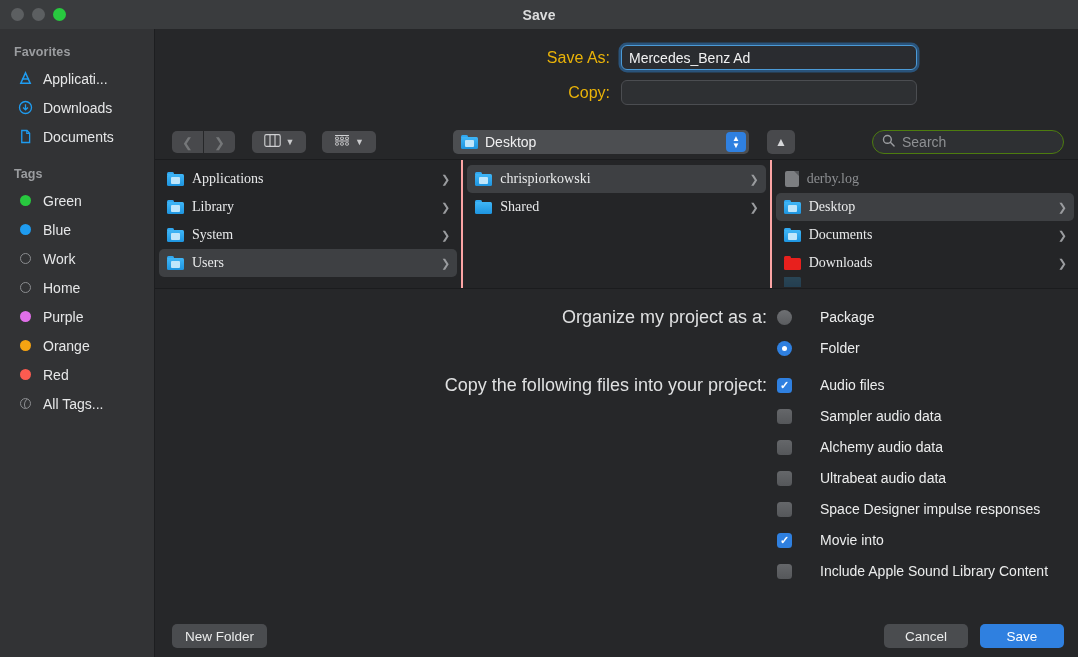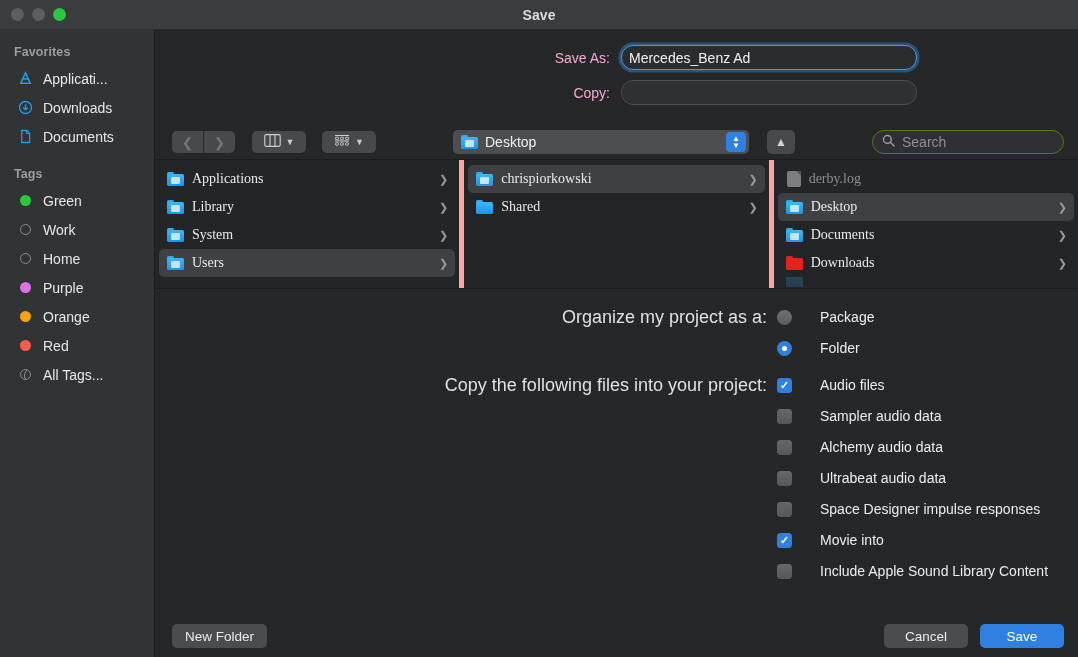--- a/index.html
+++ b/index.html
@@ -64,24 +64,24 @@
   }
 
   
   .main { flex: 1 1 auto; display: flex; flex-direction: column; background: #262729; min-width: 0; }
 
   
   .field-block { padding: 16px 0 10px 0; }
   .field-row { display: flex; align-items: center; margin-bottom: 10px; }
   .field-label {
     width: 466px; flex: 0 0 466px; text-align: right; padding-right: 11px;
-    font-size: 14px; color: #f9a8d4;
+    font-size: 16px; color: #eab308;
   }
   .field-input {
-    width: 296px; height: 25px; border-radius: 12px;
+    width: 296px; height: 25px; border-radius: 6px;
     background: #27282b; border: 1px solid #53555a;
     display: flex; align-items: center; padding: 0 7px;
     font-size: 14px; color: #f2f2f3;
   }
   .field-input.focused {
     border: 1px solid #4b9ad6;
     box-shadow: 0 0 0 2.5px rgba(45,120,190,.55);
     background: #2a2c30;
   }
   .field-input.tags { background: #2e3033; border-color: #4b4d51; }
@@ -127,21 +127,21 @@
   }
 
   
   .columns {
     height: 130px; flex: 0 0 130px; display: flex;
     background: #242527; border-top: 1px solid #1b1c1e; border-bottom: 1px solid #1b1c1e;
     overflow: hidden;
     font-family: Liberation Serif, serif;
   }
   .col { flex: 1 1 0; min-width: 0; padding: 5px 0 0 0; position: relative; overflow: hidden; }
-  .col + .col { border-left: 5px solid #fca5a5; }
+  .col + .col { border-left: 2px solid #fca5a5; }
   .crow {
     display: flex; align-items: center; height: 28px;
     margin: 0 4px; padding: 0 7px 0 8px; border-radius: 5px;
     font-size: 14px; color: #e9eaeb; gap: 8px;
   }
   .crow.sel-inactive { background: #3e4043; }
   .crow.dim { color: #8c8e91; }
   .crow .cname { flex: 1 1 auto; overflow: hidden; white-space: nowrap; text-overflow: ellipsis; }
   .crow .carrow { font-size: 11px; color: #9a9c9f; }
   .crow.dim .carrow { color: transparent; }
@@ -258,20 +258,26 @@
         <span>Documents</span>
       </div>
 
       <div class="side-head second">Tags</div>
 
       <div class="side-item">
         <span class="side-ic">
             <span class="dot" style="background:#28c93f"></span>
           </span>
         <span>Green</span>
+      </div>
+      <div class="side-item">
+        <span class="side-ic">
+            <span class="dot" style="background:#1f9cf0"></span>
+          </span>
+        <span>Blue</span>
       </div>
       <div class="side-item">
         <span class="side-ic">
             <span class="dot hollow"></span>
           </span>
         <span>Work</span>
       </div>
       <div class="side-item">
         <span class="side-ic">
             <span class="dot hollow"></span>

